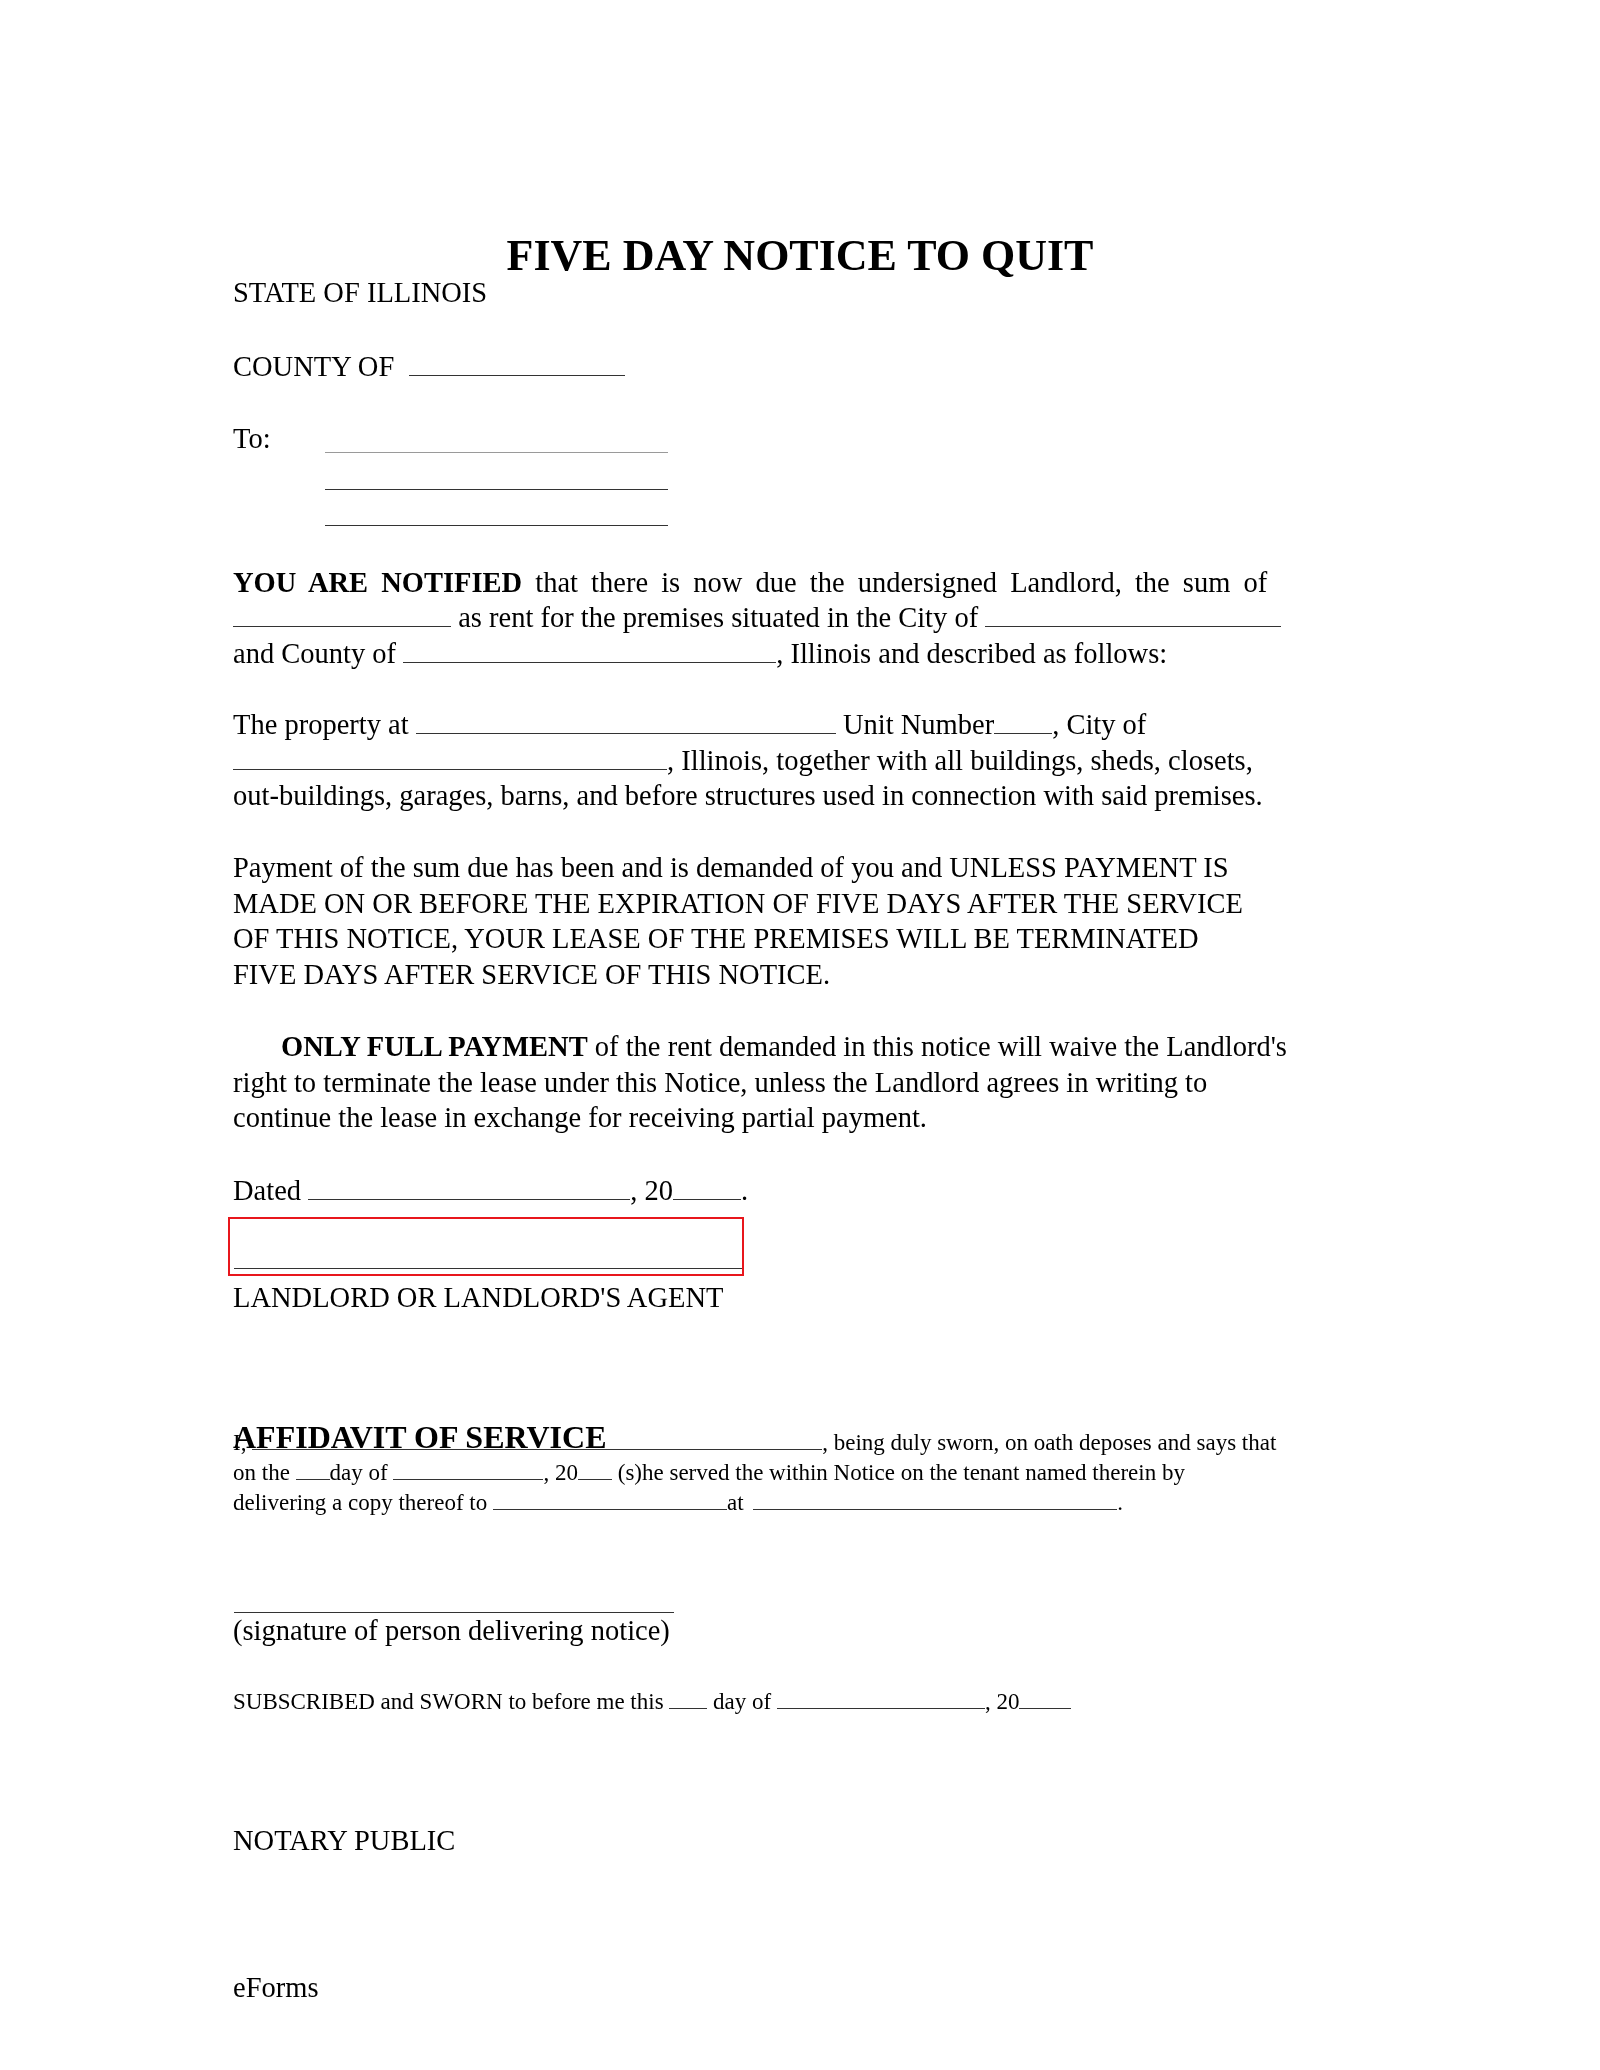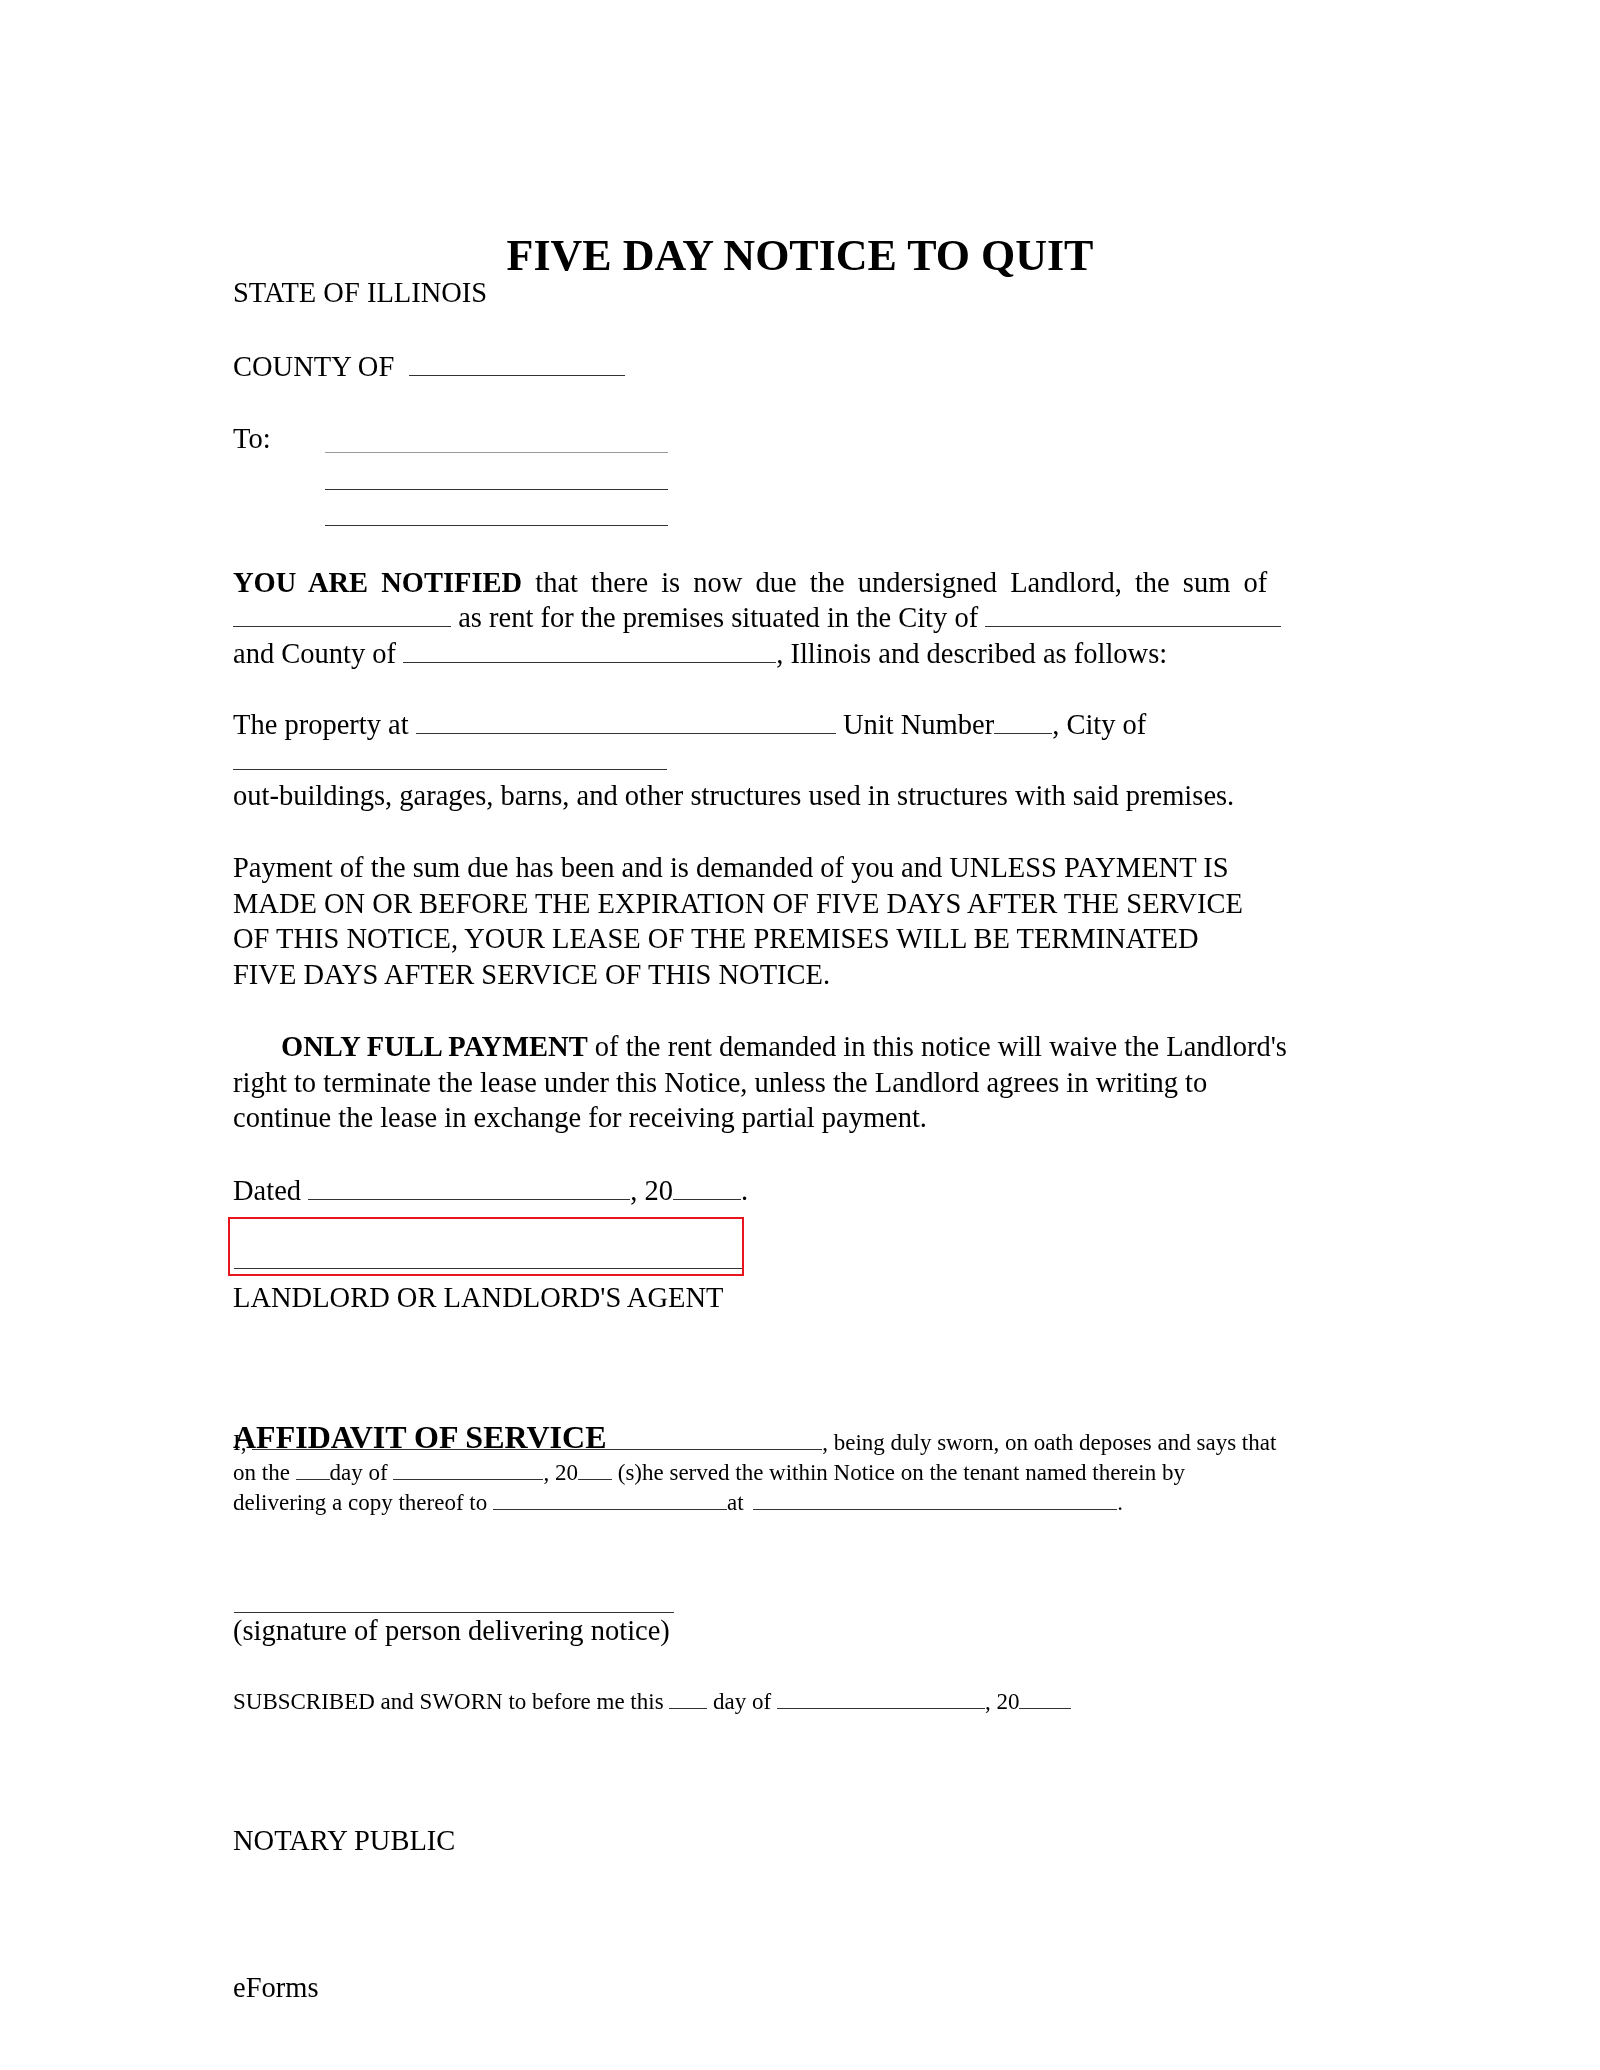--- a/index.html
+++ b/index.html
@@ -43,23 +43,23 @@
     <span class="blank" style="width:218px;"></span><span> as rent for the premises situated in the City of </span><span class="blank" style="width:296px;"></span>
   </div>
   <div class="abs body" style="left:233px; top:636px;">
     <span>and County of </span><span class="blank" style="width:373px;"></span><span>, Illinois  and described as follows:</span>
   </div>
 
   <div class="abs body" style="left:233px; top:707px;">
     <span>The property at </span><span class="blank" style="width:420px;"></span><span> Unit Number</span><span class="blank" style="width:58px;"></span><span>, City of</span>
   </div>
   <div class="abs body" style="left:233px; top:743px;">
-    <span class="blank" style="width:434px;"></span>
+    <span class="blank" style="width:434px;"></span><span>, Illinois, together with all buildings, sheds, closets,</span>
   </div>
-  <div class="abs body" style="left:233px; top:778px;">out-buildings, garages, barns, and other structures used in structures with said premises.</div>
+  <div class="abs body" style="left:233px; top:778px;">out-buildings, garages, barns, and before structures used in connection with said premises.</div>
 
   <div class="abs body" style="left:233px; top:850px;">Payment of the sum due has been and is demanded of you and UNLESS PAYMENT IS</div>
   <div class="abs body" style="left:233px; top:886px;">MADE ON OR BEFORE THE EXPIRATION OF FIVE DAYS AFTER THE SERVICE</div>
   <div class="abs body" style="left:233px; top:921px;">OF THIS NOTICE, YOUR LEASE OF THE PREMISES WILL BE TERMINATED</div>
   <div class="abs body" style="left:233px; top:957px;">FIVE DAYS AFTER SERVICE OF THIS NOTICE.</div>
 
   <div class="abs body" style="left:233px; top:1029px;margin-left:48px;">
     <b>ONLY FULL PAYMENT</b><span> of the rent demanded in this notice will waive the Landlord's</span>
   </div>
   <div class="abs body" style="left:233px; top:1065px;">right to terminate the lease under this Notice, unless the Landlord agrees in writing to</div>

